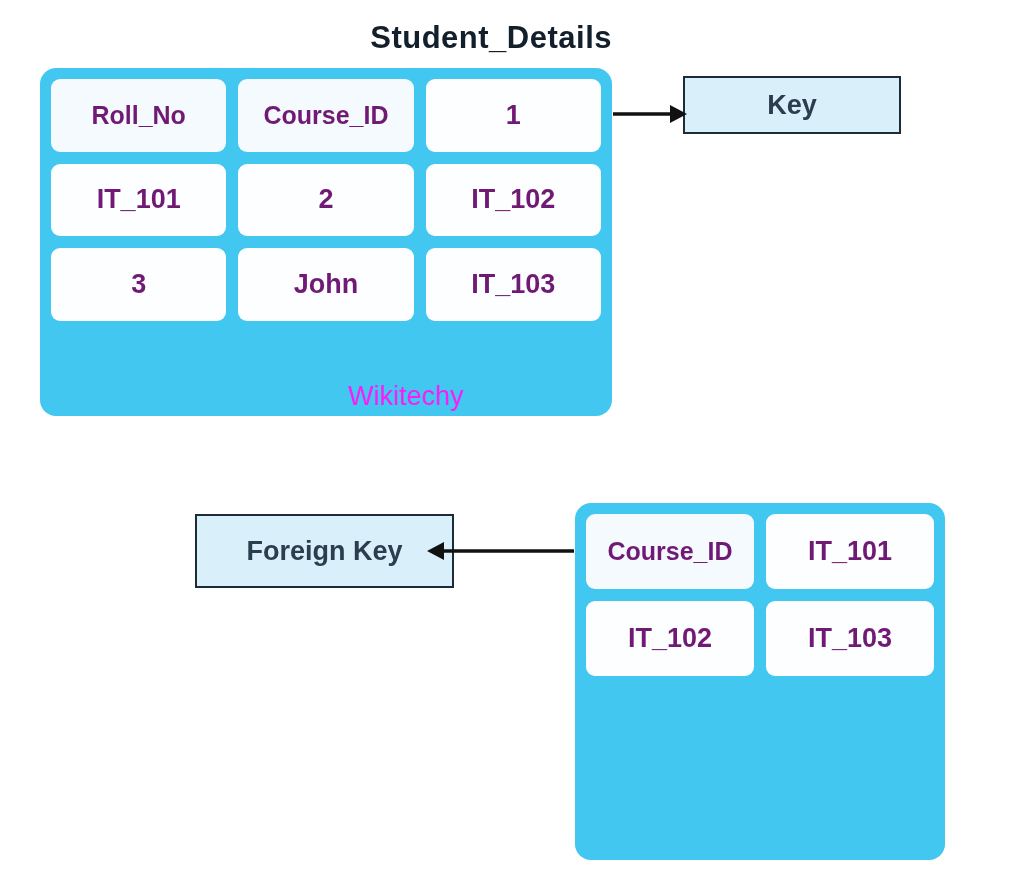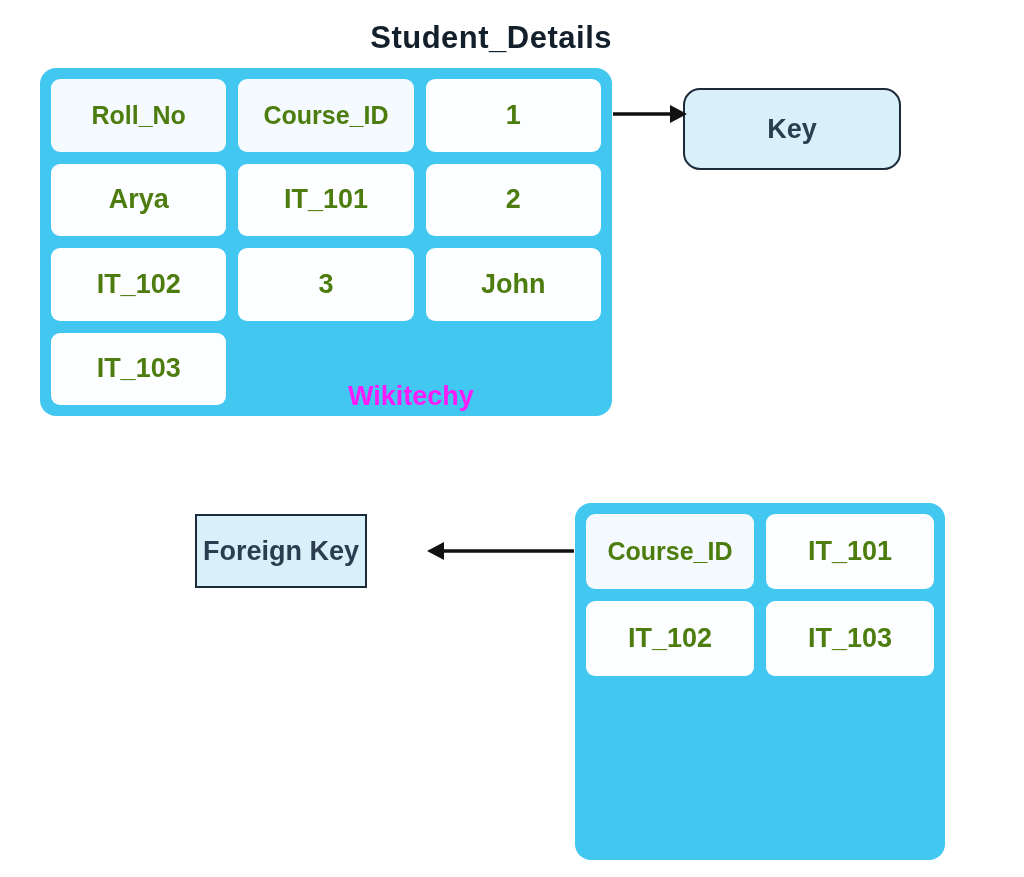--- a/index.html
+++ b/index.html
@@ -41,65 +41,64 @@
     grid-template-rows: 1fr 1fr 1fr 1fr;
   }
   .cell {
     background: #fdfeff;
     border-radius: 9px;
     display: flex;
     align-items: center;
     justify-content: center;
     font-size: 27px;
     font-weight: 700;
-    color: #4d7c0f;
+    color: #701a75;
   }
   .cell.header { background: #f4fafd; font-size: 25px; }
 
   .key-box {
     position: absolute;
     background: #d9f0fa;
     border: 2px solid #1c2b3a;
     display: flex;
     align-items: center;
     justify-content: center;
     font-size: 27px;
     font-weight: 700;
     color: #2a3e50;
   }
-  #key-box { left: 683px; top: 88px; width: 218px; height: 82px; border-radius: 17px; }
-  #foreign-key-box { left: 195px; top: 514px; width: 172px; height: 74px; text-align: center; }
+  #key-box { left: 683px; top: 76px; width: 218px; height: 58px; }
+  #foreign-key-box { left: 195px; top: 514px; width: 259px; height: 74px; text-align: center; }
 
   .arrow-layer {
     position: absolute; inset: 0;
     width: 1024px; height: 877px;
     pointer-events: none;
   }
 
   .watermark {
     position: absolute;
     left: 348px; top: 381px;
     font-size: 27px;
-    font-weight: 700;
+    font-weight: 400;
     color: #fb1cf7;
   }
 </style>
 </head>
 <body>
 
 <div class="canvas">
 
   <div class="table-title" id="title-details">Student_Details</div>
 
   <div class="db-table" id="table-details">
     <div class="cell header">Roll_No</div>
     <div class="cell header">Course_ID</div>
 
     <div class="cell">1</div>
-    <div class="cell">Arya</div>
     <div class="cell">IT_101</div>
 
     <div class="cell">2</div>
     <div class="cell">IT_102</div>
 
     <div class="cell">3</div>
     <div class="cell">John</div>
     <div class="cell">IT_103</div>
   </div>
 

